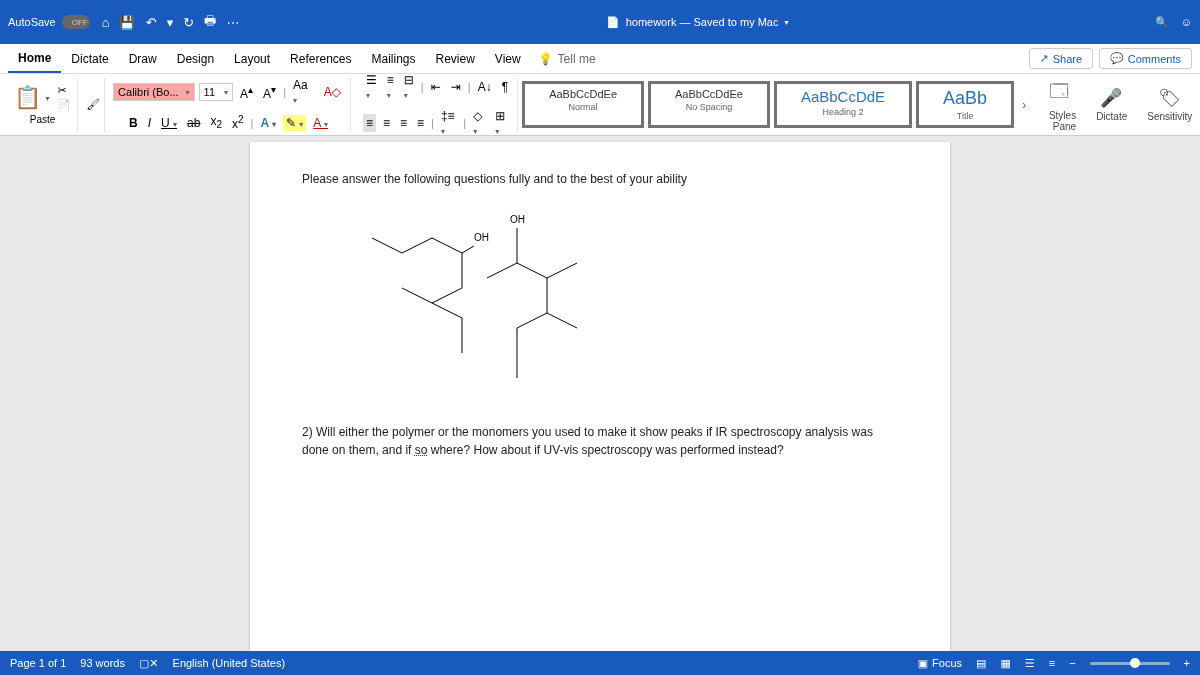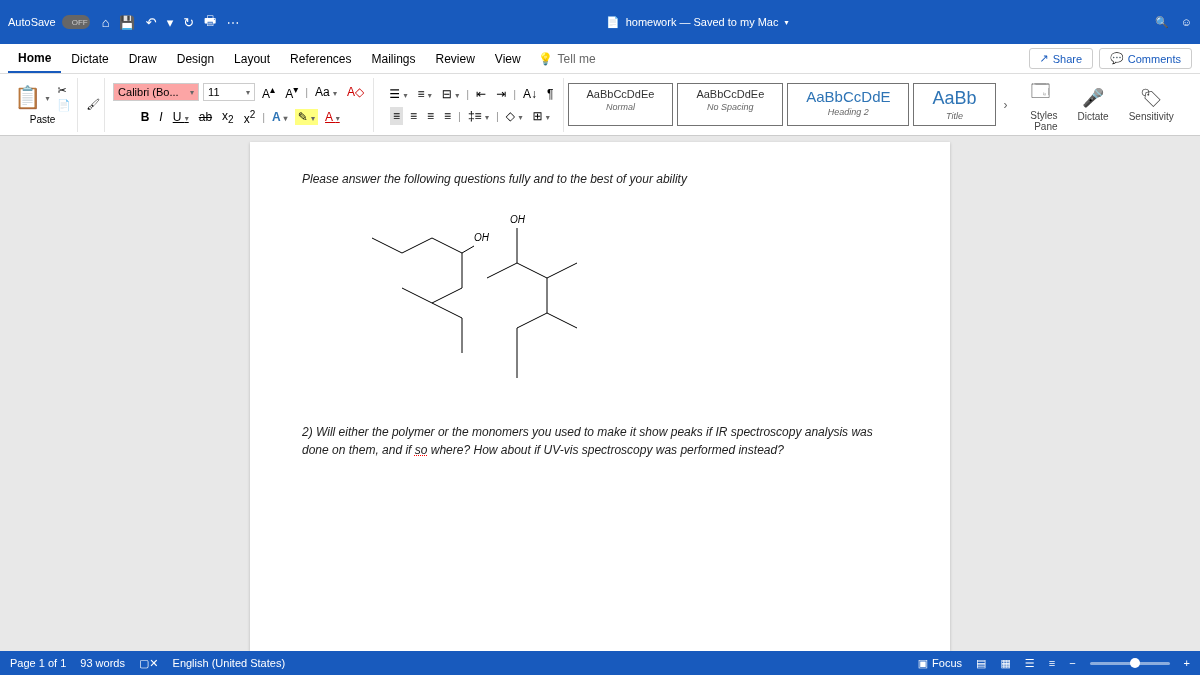--- a/index.html
+++ b/index.html
@@ -18,33 +18,33 @@
 .tab.active { font-weight: 600; border-bottom: 2px solid #185ABD; }
 .tell-me { display: flex; align-items: center; gap: 4px; color: #666; margin-left: 8px; }
 .tabs .spacer { flex: 1; }
 .sharebtn, .commentsbtn { border: 1px solid #ccc; padding: 3px 10px; border-radius: 3px; font-size: 11px; color: #185ABD; display: flex; align-items: center; gap: 4px; margin-left: 6px; cursor: pointer; }
 
 .ribbon { background: white; border-bottom: 1px solid #ccc; height: 62px; display: flex; align-items: center; padding: 0 8px; gap: 4px; font-size: 11px; }
 .rgroup { display: flex; flex-direction: column; align-items: center; padding: 0 6px; border-right: 1px solid #e5e5e5; height: 54px; justify-content: center; }
 .rrow { display: flex; align-items: center; gap: 4px; }
 .paste-ico { font-size: 22px; }
 .fontbox { border: 1px solid #ccc; padding: 2px 4px; font-size: 11px; width: 86px; display: flex; align-items: center; justify-content: space-between; background: #fca5a5; }
-.sizebox { border: 1px solid #ccc; padding: 2px 4px; font-size: 11px; width: 52px; display: flex; align-items: center; justify-content: space-between; background: white; }
+.sizebox { border: 1px solid #ccc; padding: 2px 4px; font-size: 11px; width: 36px; display: flex; align-items: center; justify-content: space-between; background: white; }
 .rbtn { padding: 2px 3px; cursor: pointer; font-size: 12px; }
 .styles-gallery { display: flex; gap: 4px; }
-.style-item { border: 1px solid #737373; padding: 4px 18px; text-align: center; min-width: 64px; cursor: pointer; }
+.style-item { border: 3px solid #737373; padding: 4px 24px; text-align: center; min-width: 64px; cursor: pointer; }
 .style-item .preview { font-size: 11px; color: #333; }
 .style-item .preview.big { font-size: 15px; color: #2E74B5; }
 .style-item .preview.bigger { font-size: 18px; color: #2E74B5; }
-.style-item .label { font-size: 9px; color: #666; margin-top: 2px; font-style: italic; }
+.style-item .label { font-size: 9px; color: #666; margin-top: 2px; }
 .endbtn { display: flex; flex-direction: column; align-items: center; padding: 0 8px; font-size: 10px; color: #444; cursor: pointer; gap: 2px; }
 .endbtn .ico { font-size: 18px; }
 
 .doc-area { flex: 1; background: #e8e8e8; display: flex; justify-content: center; overflow: hidden; padding-top: 6px; }
-.page { background: white; width: 700px; box-shadow: 0 1px 3px rgba(0,0,0,0.2); padding: 28px 52px; font-size: 12px; line-height: 1.5; color: #222; font-style: italic; }
+.page { background: white; width: 700px; box-shadow: 0 1px 3px rgba(0,0,0,0.2); padding: 28px 52px; font-size: 12px; line-height: 1.5; color: #222; }
 .page p { margin-bottom: 10px; }
 .chem { margin: 20px 0 30px 60px; }
 
 .statusbar { background: #185ABD; color: white; height: 24px; display: flex; align-items: center; padding: 0 10px; font-size: 11px; gap: 14px; }
 .statusbar .spacer { flex: 1; }
 .statusbar .sbtn { cursor: pointer; display: flex; align-items: center; gap: 4px; }
 .zoom-slider { width: 80px; height: 3px; background: rgba(255,255,255,0.5); position: relative; border-radius: 2px; }
 .zoom-slider::after { content: ''; position: absolute; width: 10px; height: 10px; background: white; border-radius: 50%; top: -4px; left: 40px; }
 
 .chev { font-size: 8px; color: #666; }

